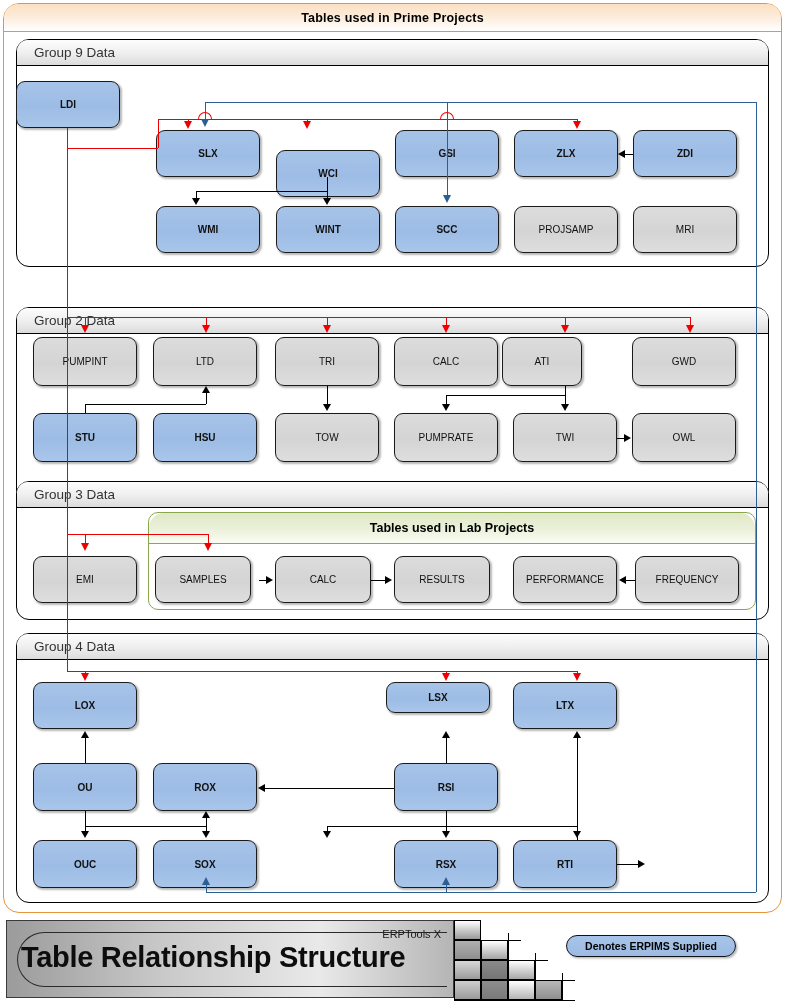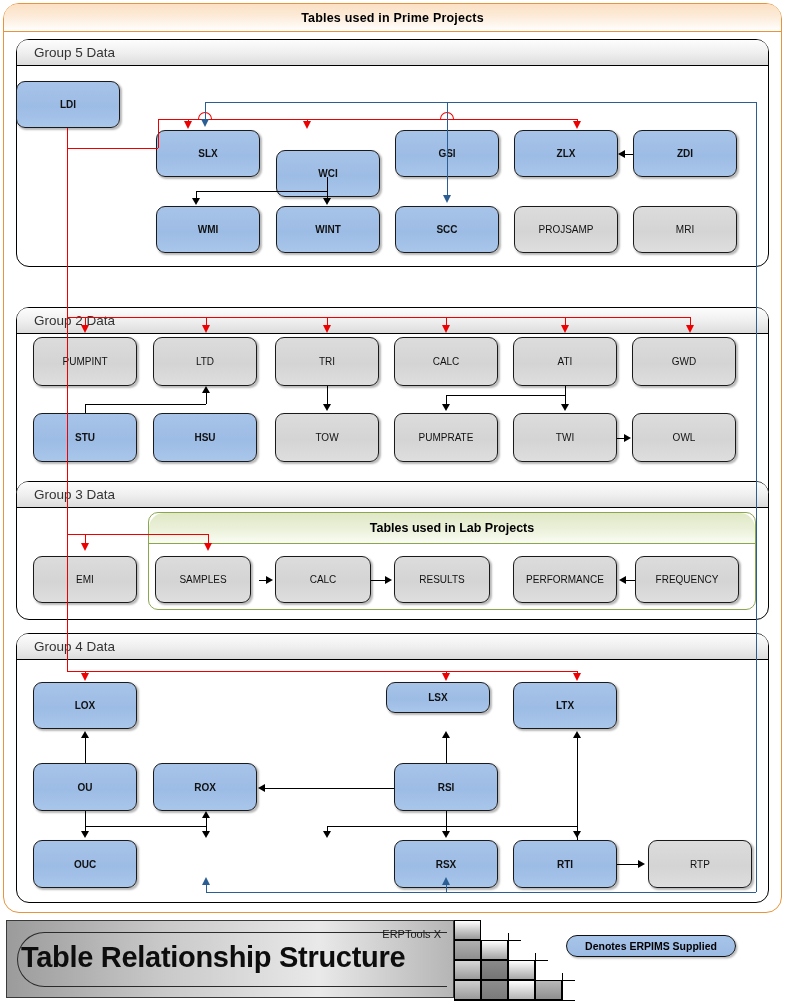--- a/index.html
+++ b/index.html
@@ -157,21 +157,21 @@
 </head>
 <body>
 
 <div id="page">
 
   <div class="prime-panel">
     <div class="prime-title">Tables used in Prime Projects</div>
   </div>
 
   <div class="group" style="left:16px; top:39px; width:753px; height:228px;">
-    <div class="group-head">Group 5 Data</div>
+    <div class="group-head">Group 9 Data</div>
   </div>
 
   <div class="node blue" style="left:16px; top:81px; width:104px; height:47px;">LDI</div>
 
   <div class="node blue" style="left:156px; top:130px; width:104px; height:47px;">SLX</div>
   <div class="node blue" style="left:276px; top:130px; width:104px; height:47px;margin-top:20px;">WCI</div>
   <div class="node blue" style="left:395px; top:130px; width:104px; height:47px;">GSI</div>
   <div class="node blue" style="left:514px; top:130px; width:104px; height:47px;">ZLX</div>
   <div class="node blue" style="left:633px; top:130px; width:104px; height:47px;">ZDI</div>
 
@@ -182,21 +182,21 @@
   <div class="node grey" style="left:633px; top:206px; width:104px; height:47px;">MRI</div>
 
   <div class="group" style="left:16px; top:277px; width:753px; height:196px;margin-top:30px;">
     <div class="group-head">Group 2 Data</div>
   </div>
 
   <div class="node grey" style="left:33px; top:337px; width:104px; height:49px;">PUMPINT</div>
   <div class="node grey" style="left:153px; top:337px; width:104px; height:49px;">LTD</div>
   <div class="node grey" style="left:275px; top:337px; width:104px; height:49px;">TRI</div>
   <div class="node grey" style="left:394px; top:337px; width:104px; height:49px;">CALC</div>
-  <div class="node grey" style="left:513px; top:337px; width:104px; height:49px;text-align:center;">ATI</div>
+  <div class="node grey" style="left:502px; top:337px; width:80px; height:49px;text-align:center;">ATI</div>
   <div class="node grey" style="left:632px; top:337px; width:104px; height:49px;">GWD</div>
 
   <div class="node blue" style="left:33px; top:413px; width:104px; height:49px;">STU</div>
   <div class="node blue" style="left:153px; top:413px; width:104px; height:49px;">HSU</div>
   <div class="node grey" style="left:275px; top:413px; width:104px; height:49px;">TOW</div>
   <div class="node grey" style="left:394px; top:413px; width:104px; height:49px;">PUMPRATE</div>
   <div class="node grey" style="left:513px; top:413px; width:104px; height:49px;">TWI</div>
   <div class="node grey" style="left:632px; top:413px; width:104px; height:49px;">OWL</div>
 
   <div class="group" style="left:16px; top:481px; width:753px; height:139px;">
@@ -220,23 +220,23 @@
 
   <div class="node blue" style="left:33px; top:682px; width:104px; height:47px;">LOX</div>
   <div class="node blue" style="left:386px; top:682px; width:104px; height:31px;">LSX</div>
   <div class="node blue" style="left:513px; top:682px; width:104px; height:47px;">LTX</div>
 
   <div class="node blue" style="left:33px; top:763px; width:104px; height:48px;">OU</div>
   <div class="node blue" style="left:153px; top:763px; width:104px; height:48px;">ROX</div>
   <div class="node blue" style="left:394px; top:763px; width:104px; height:48px;">RSI</div>
 
   <div class="node blue" style="left:33px; top:840px; width:104px; height:48px;">OUC</div>
+  <div class="node blue" style="left:153px; top:840px; width:104px; height:48px;">SOX</div>
   <div class="node blue" style="left:394px; top:840px; width:104px; height:48px;">RSX</div>
   <div class="node blue" style="left:513px; top:840px; width:104px; height:48px;">RTI</div>
-  <div class="node grey" style="left:648px; top:840px; width:104px; height:48px;">RTP</div>
 
   <div class="vline red" style="left:67px; top:128px; height:38px;"></div>
 
   <div class="hline red" style="left:67px; top:148px; width:91px;"></div>
 
   <div class="vline red" style="left:67px; top:148px; height:523px;"></div>
 
   <div class="hline red" style="left:158px; top:119px; width:420px;"></div>
   <div class="vline red" style="left:158px; top:119px; height:29px;"></div>
 

